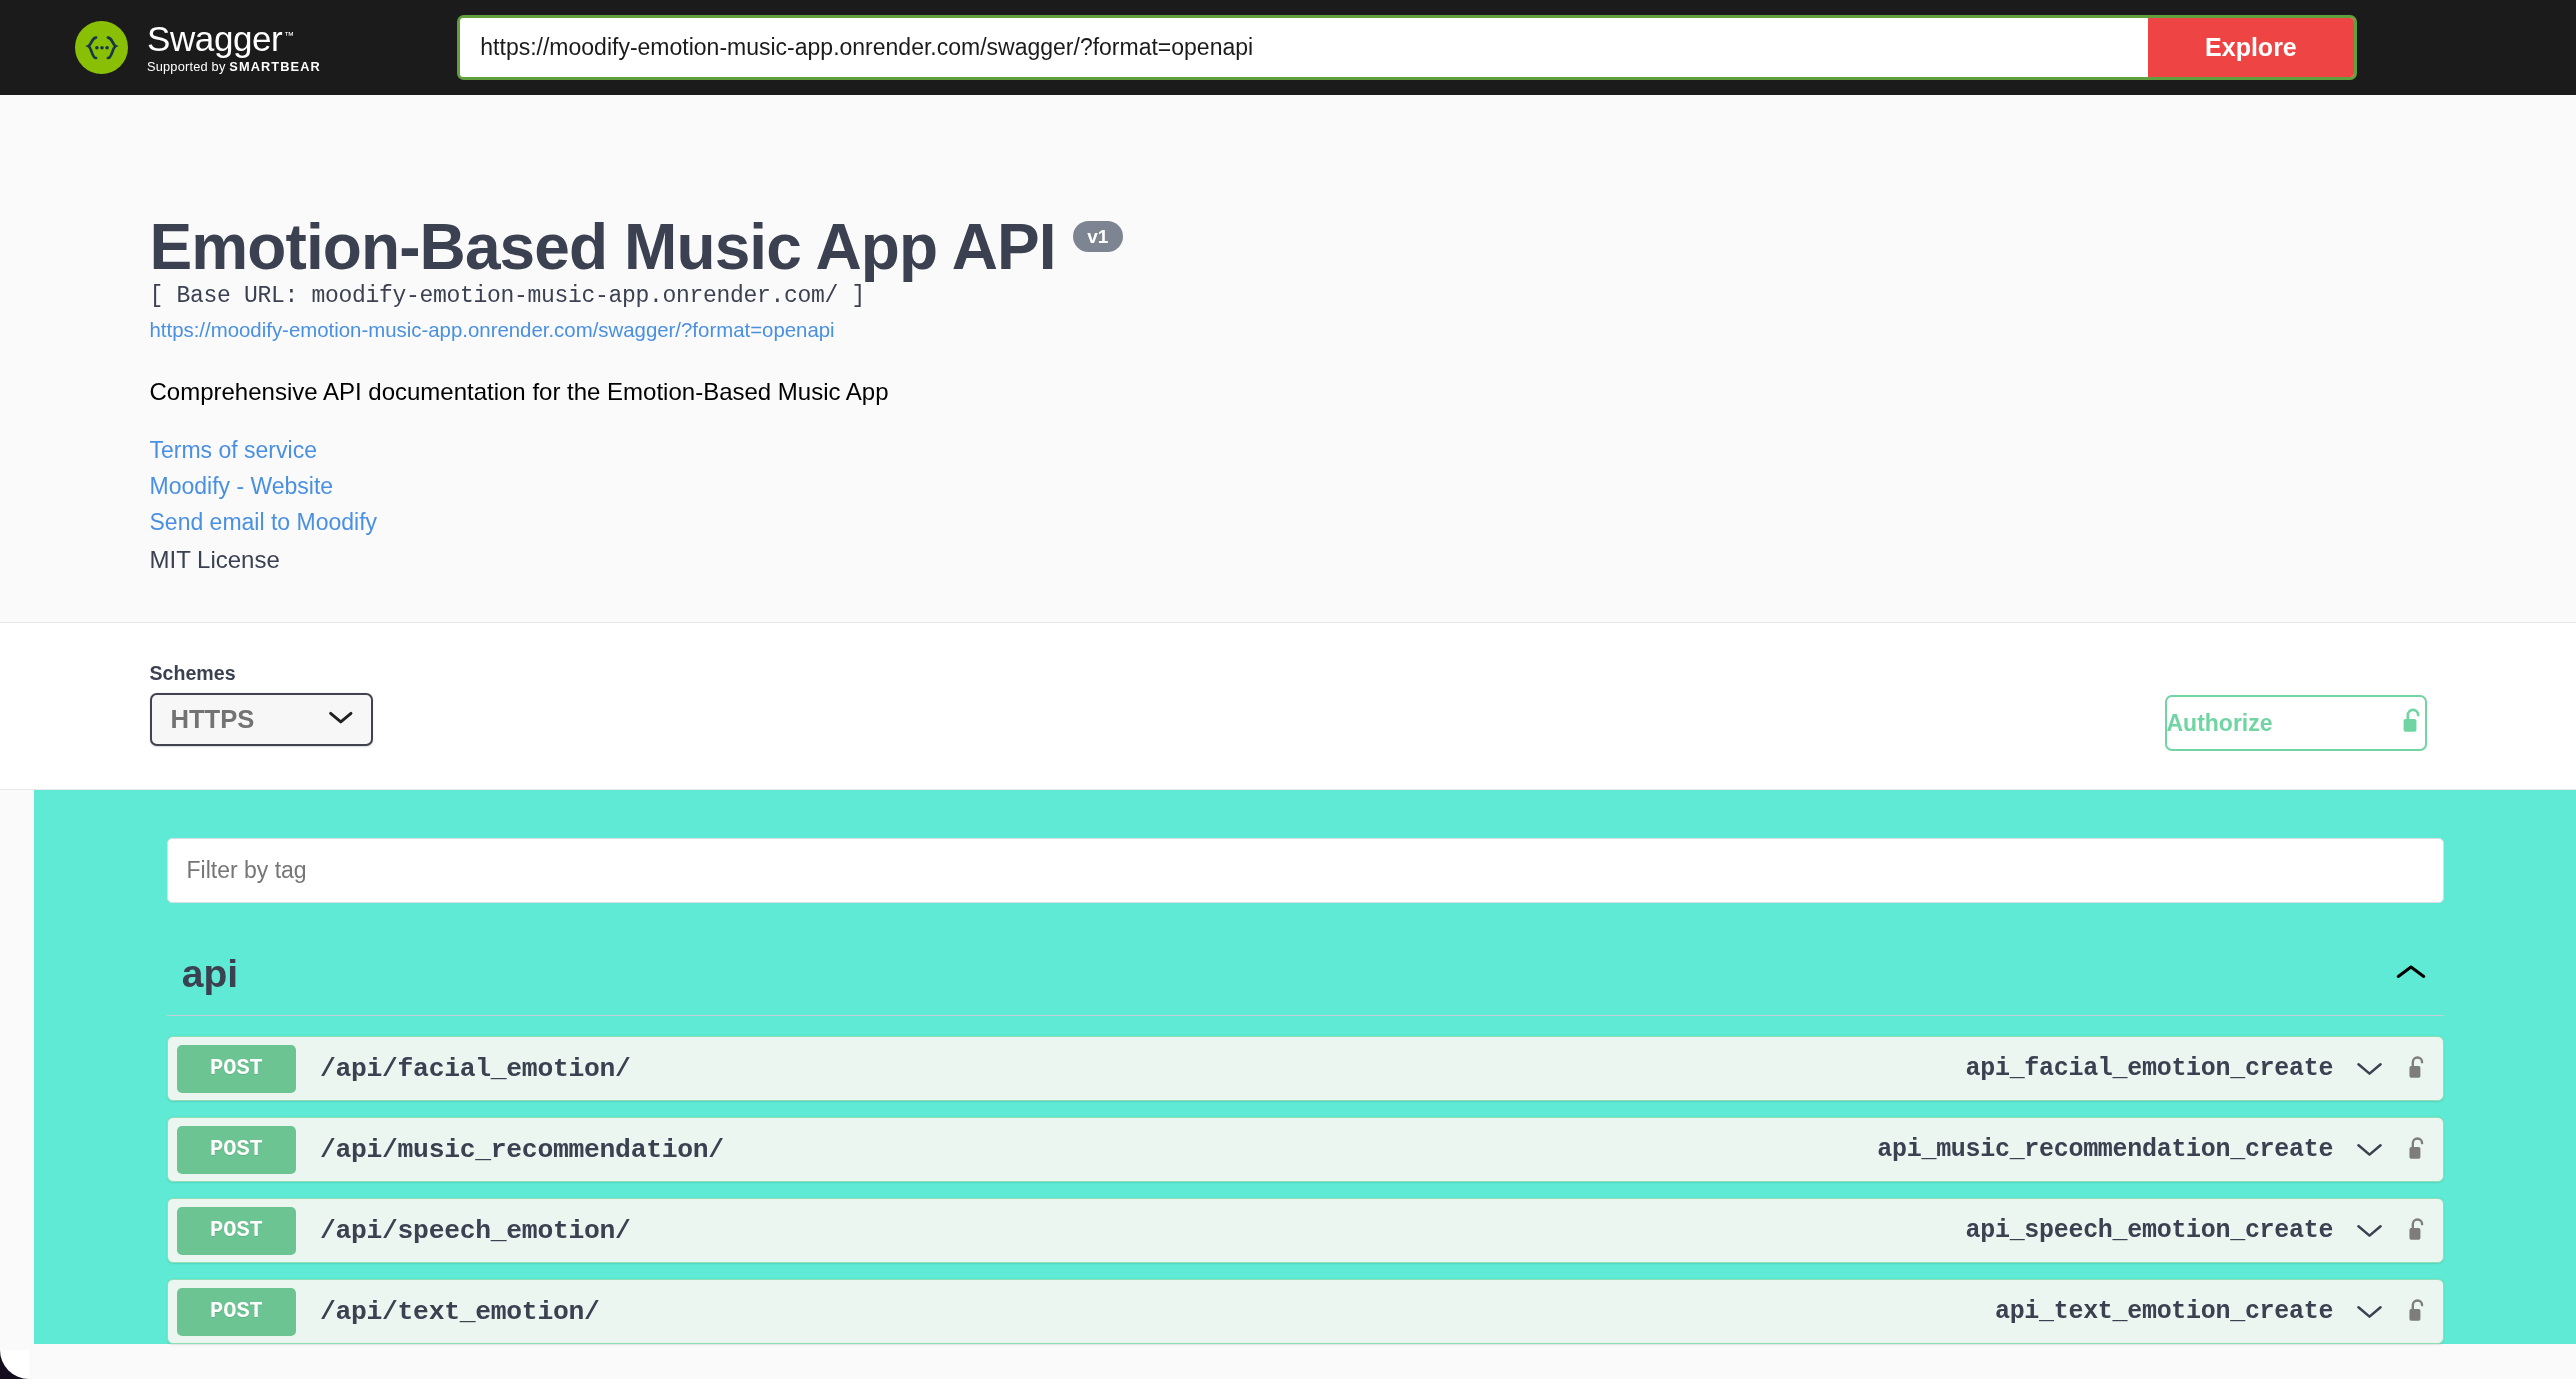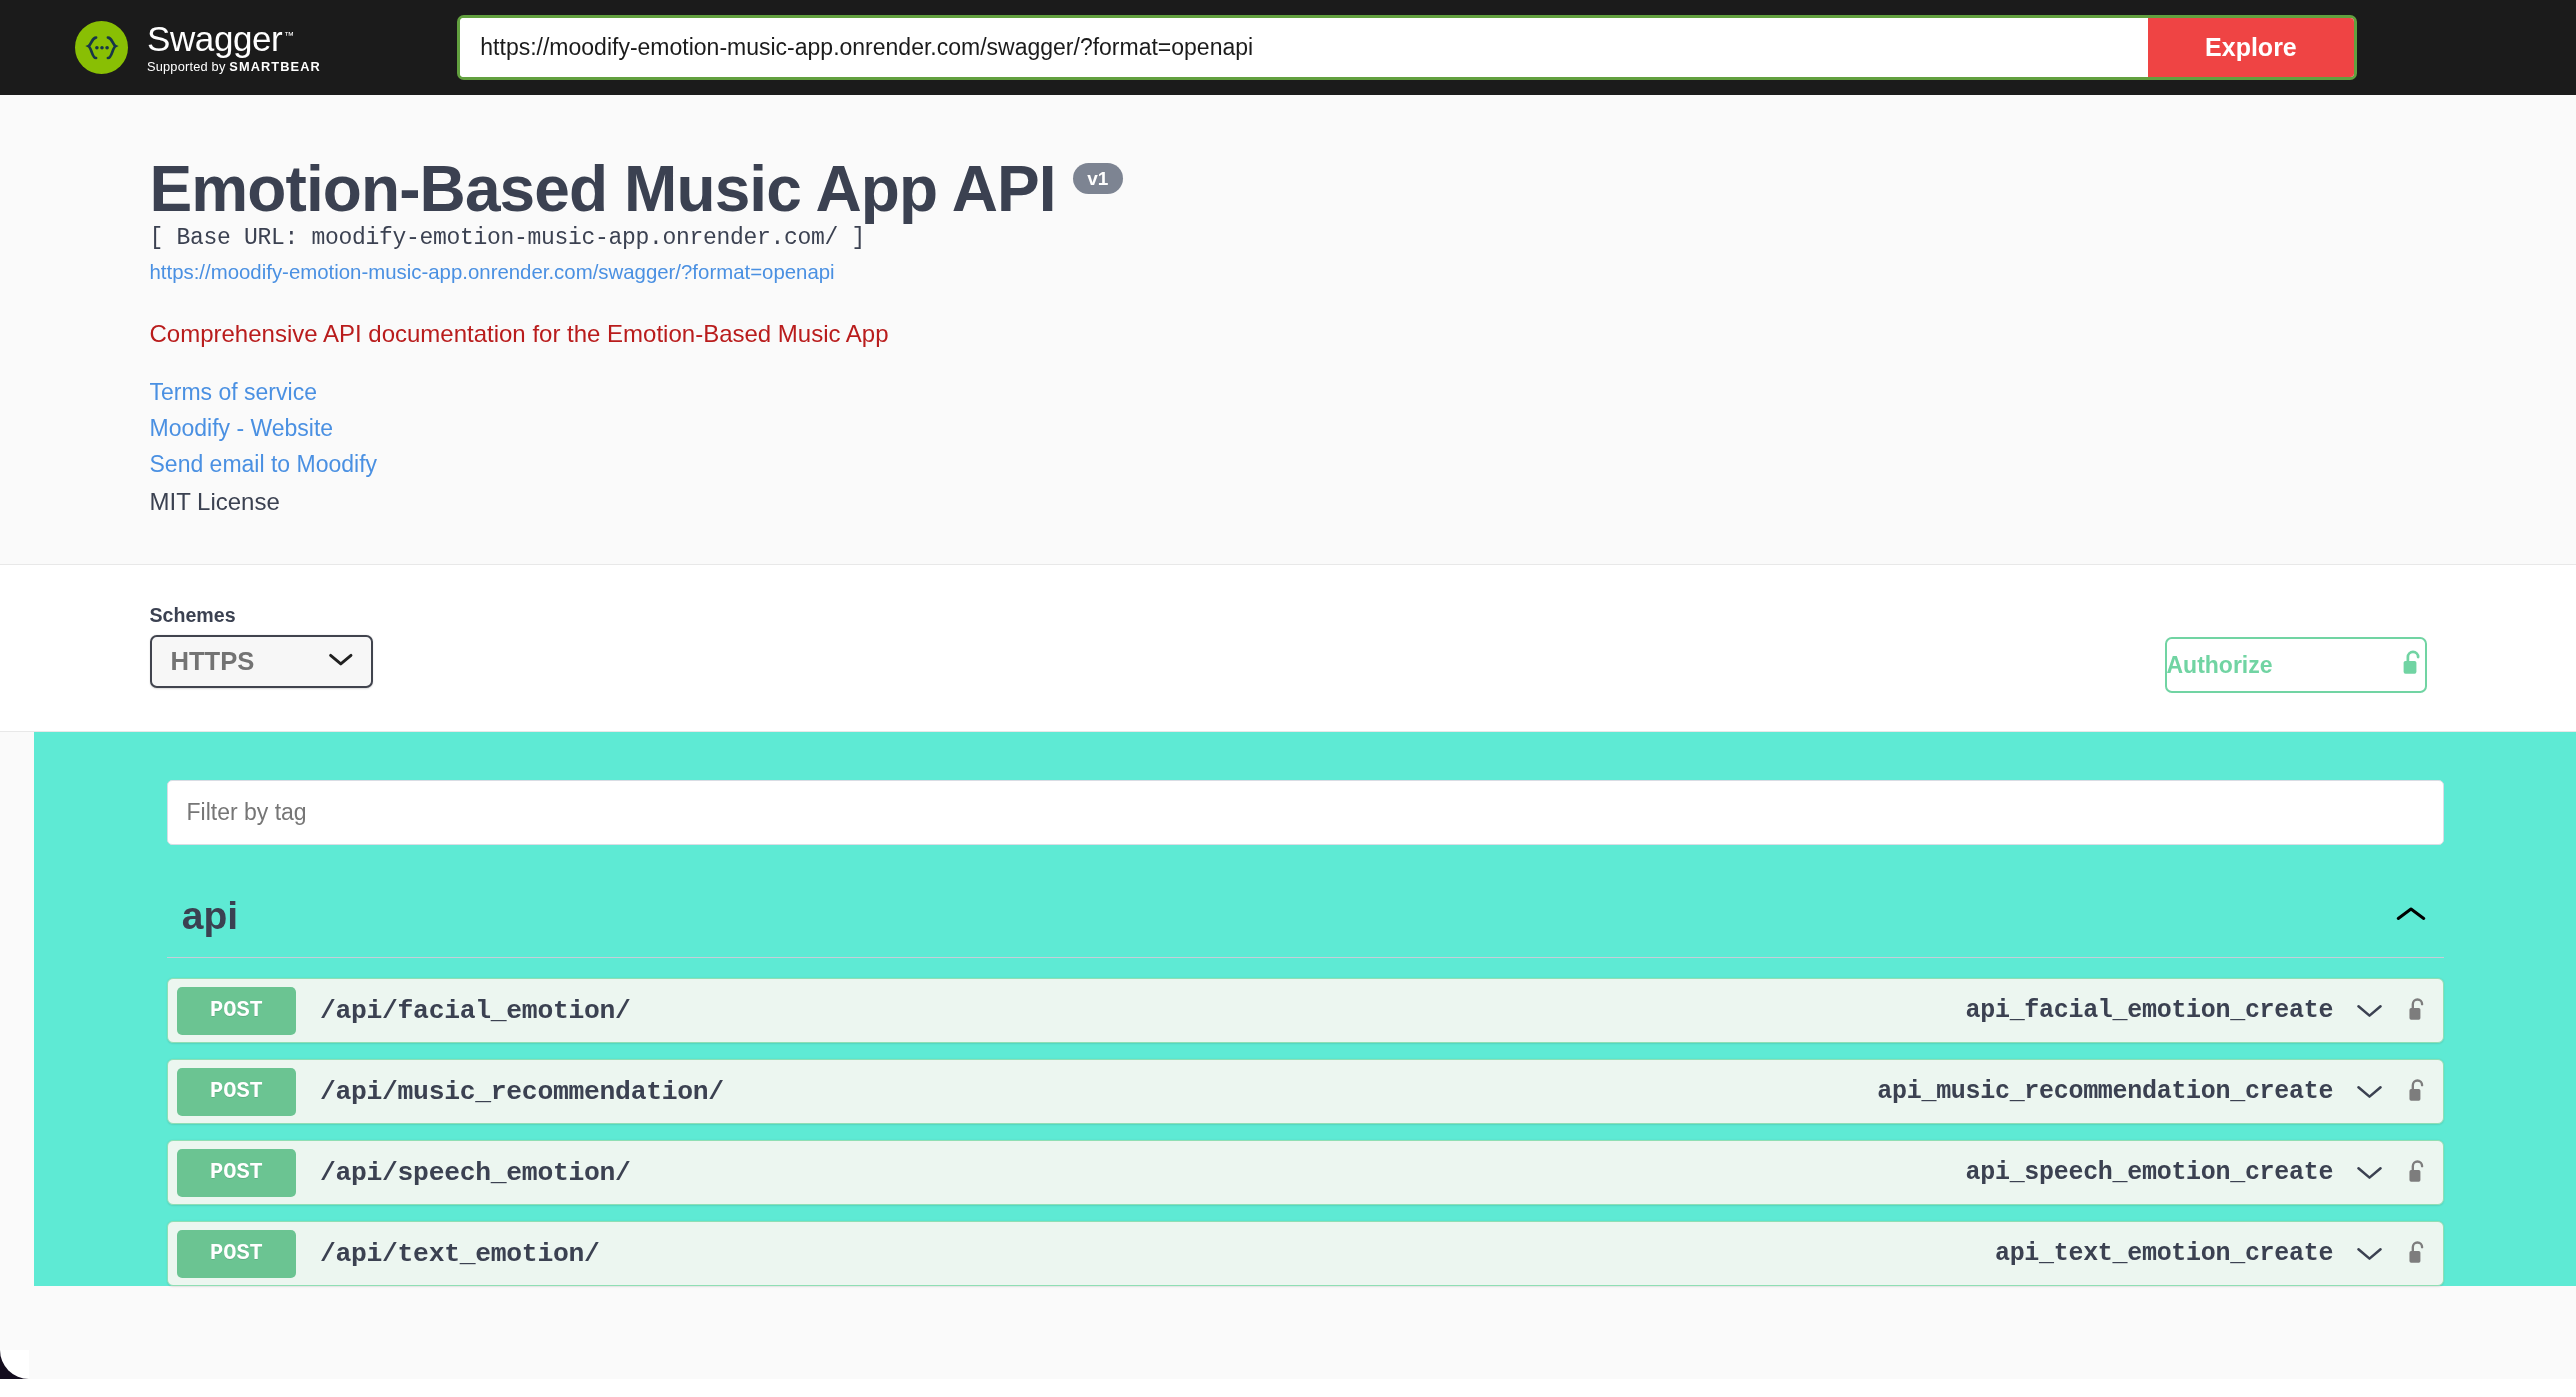--- a/index.html
+++ b/index.html
@@ -119,21 +119,22 @@
     border: none;
     font-size: 25px;
     font-weight: 700;
     font-family: "Liberation Sans", sans-serif;
     cursor: pointer;
   }
 
   
   .info-band {
     background: #fafafa;
-    padding: 61px 0 48px 0;
+    padding: 87px 0 48px 0;
+    margin-top: 32px;
   }
 
   .wrap {
     max-width: 2433px;
     margin: 0 auto;
     padding: 0 78px;
   }
 
   .title-row {
     display: flex;
@@ -173,21 +174,21 @@
     display: inline-block;
     margin-top: 10.2px;
     font-size: 20.4px;
     color: #4a90e2;
     text-decoration: none;
   }
 
   .description {
     margin-top: 36px;
     font-size: 24px;
-    color: #b91c1c;
+    color: #000000;
   }
 
   .links-list {
     margin-top: 31px;
     display: flex;
     flex-direction: column;
     gap: 9px;
   }
 
   .info-link {

